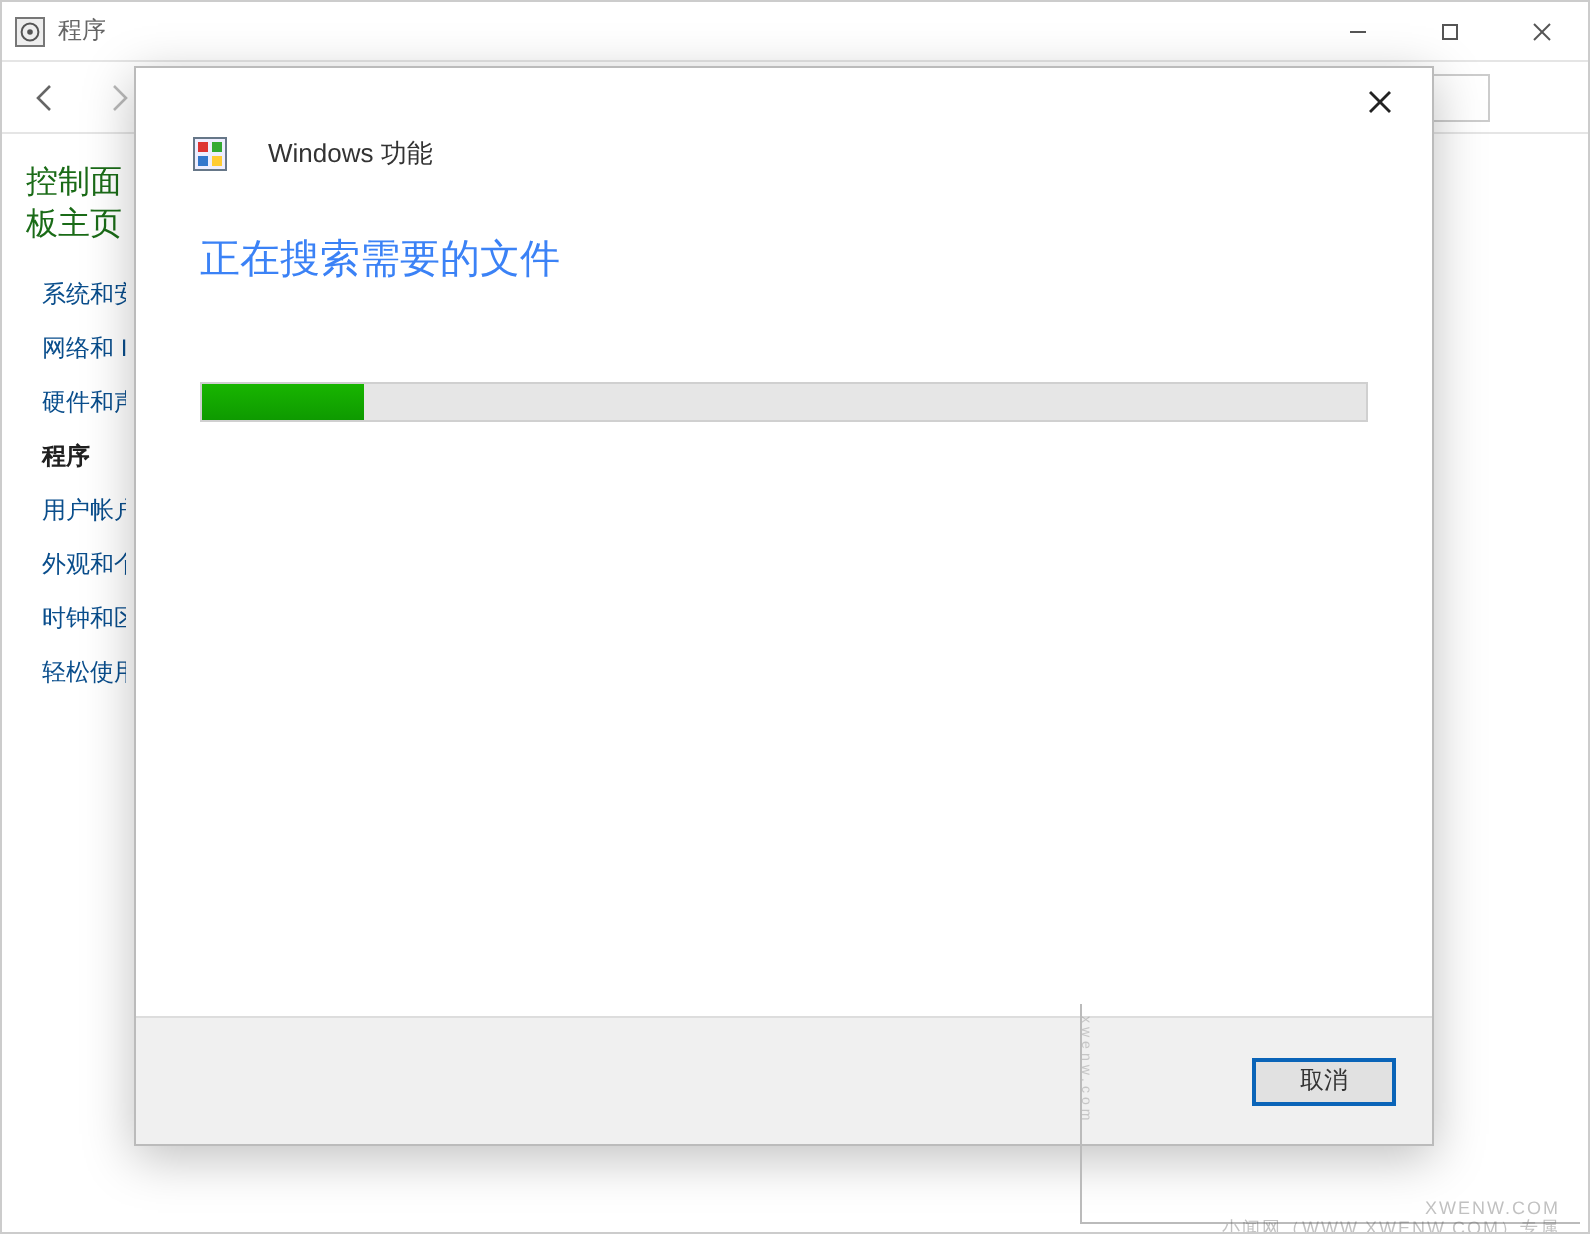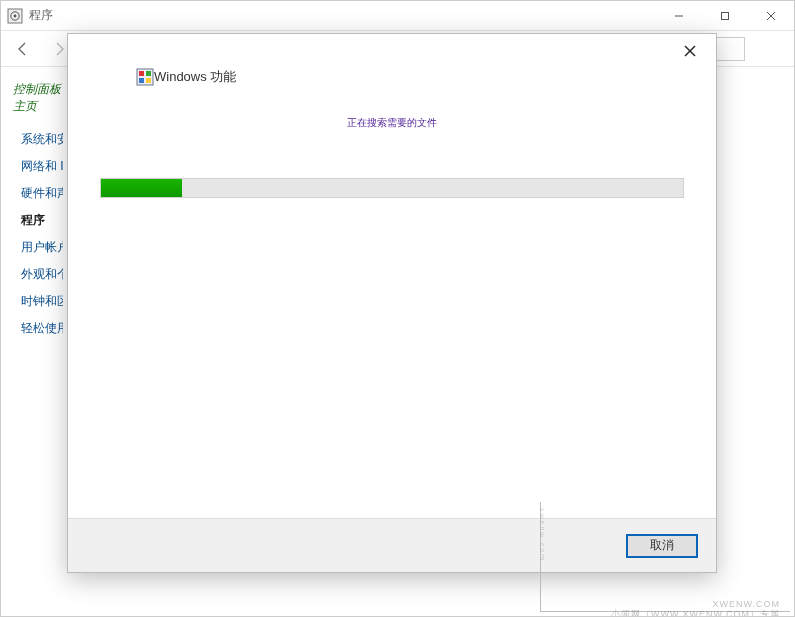--- a/index.html
+++ b/index.html
@@ -68,23 +68,22 @@
     display: flex;
     height: calc(100% - 66px);
   }
   .sidebar {
     width: 66px;
     padding: 14px 4px 0 12px;
     background: #fff;
   }
   .cp-home {
     color: #1a6b17;
-    font-size: 12px;
+    font-size: 16px;
     margin-bottom: 16px;
-    font-style: italic;
   }
   .side-item {
     color: #0a4e8c;
     font-size: 12px;
     margin: 10px 0;
     white-space: nowrap;
     overflow: hidden;
     position: relative;
     padding-left: 8px;
   }
@@ -128,55 +127,53 @@
   }
   .dlg-close {
     width: 32px; height: 28px;
     display: flex; align-items: center; justify-content: center;
   }
   .dlg-close svg { stroke: #222; stroke-width: 1.4; fill: none; }
 
   .dlg-header {
     display: flex;
     align-items: flex-end;
-    gap: 0;
+    gap: 20px;
     padding: 0 28px 10px 28px;
     font-size: 13px;
     color: #333;
-    margin-left: 40px;
   }
   .dlg-icon {
     width: 18px; height: 18px;
   }
 
   .dlg-body {
     padding: 20px 32px 0 32px;
     flex: 1;
   }
   .dlg-status {
-    color: #4c1d95;
-    font-size: 10px;
+    color: #3b82f6;
+    font-size: 20px;
     margin-bottom: 48px;
-    text-align: center;
   }
   .progress {
     width: 100%;
     height: 20px;
     background: #e6e6e6;
     border: 1px solid #d0d0d0;
     position: relative;
     overflow: hidden;
   }
   .progress-fill {
     height: 100%;
     background: linear-gradient(#18b500, #0e9a00);
   }
 
   .dlg-footer {
-    height: 54px;
+    height: 64px;
     border-top: 1px solid #ddd;
     background: #f0f0f0;
     display: flex;
     align-items: center;
     justify-content: flex-end;
     padding-right: 18px;
   }
   .btn {
     min-width: 72px;
     height: 24px;

